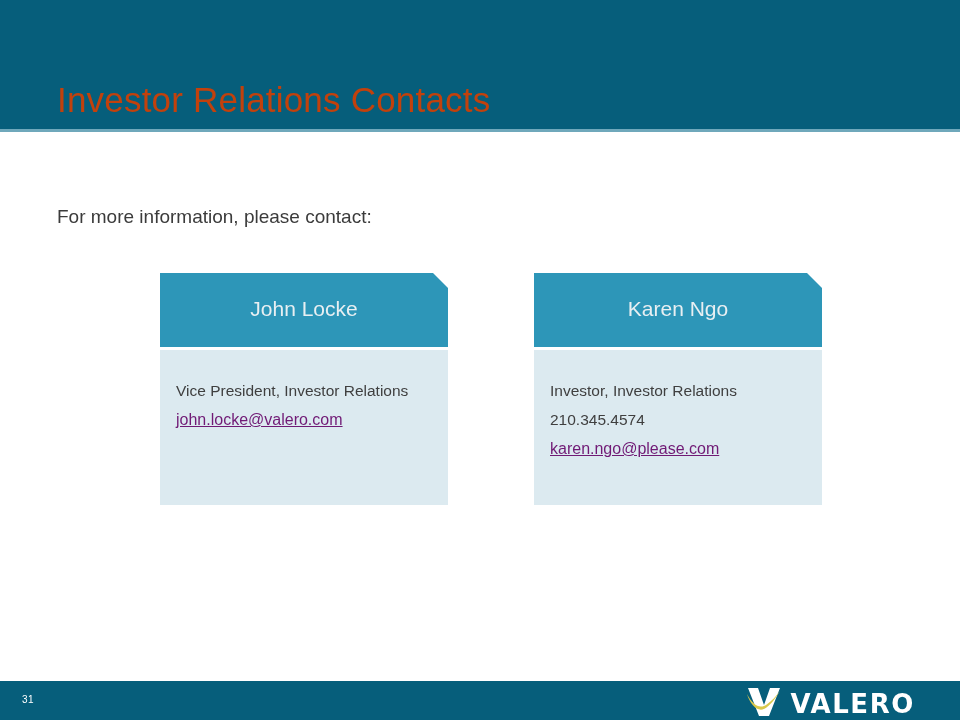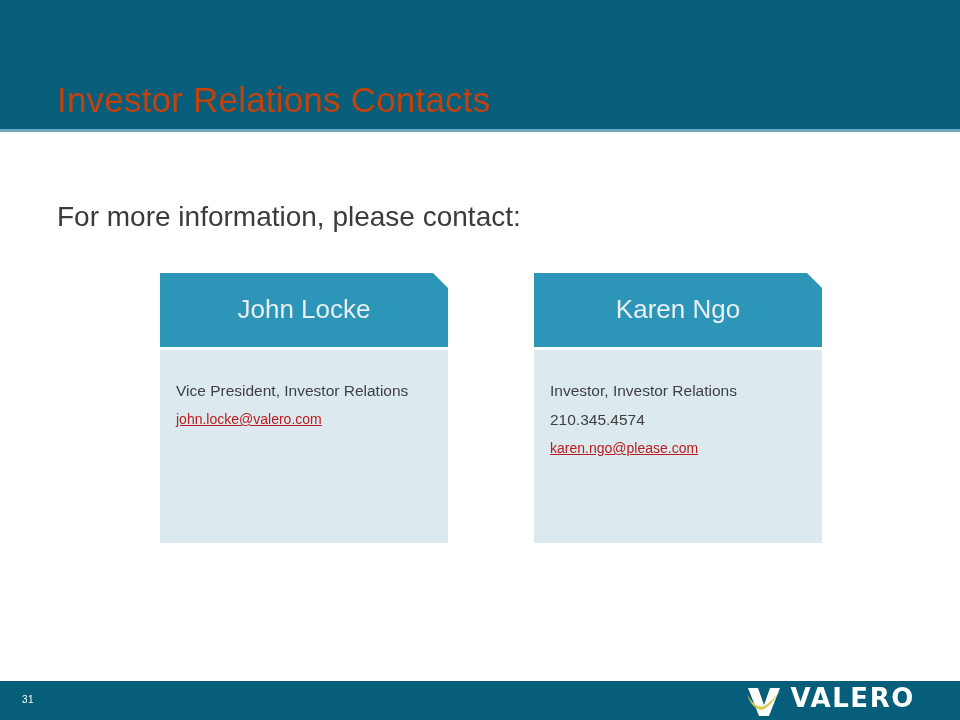--- a/index.html
+++ b/index.html
@@ -49,21 +49,21 @@
     letter-spacing: 0.2px;
     white-space: nowrap;
     margin-top: 12px;
   }
 
   
   .subtitle {
     position: absolute;
     left: 57px;
     top: 198px;
-    font-size: 28px;
+    font-size: 19px;
     line-height: 38px;
     font-weight: 400;
     color: #3b3b3b;
     white-space: nowrap;
   }
 
   
   .cards {
     position: absolute;
     left: 160px;
@@ -86,47 +86,47 @@
     height: 74px;
     background: #2d96b8;
     clip-path: polygon(0 0, calc(100% - 15px) 0, 100% 15px, 100% 100%, 0 100%);
     display: flex;
     align-items: center;
     justify-content: center;
     box-sizing: border-box;
     padding-bottom: 2px;
   }
   .card-name {
-    font-size: 26px;
+    font-size: 21px;
     line-height: 26px;
     font-weight: 400;
     color: #e8eff2;
     text-align: right;
     white-space: nowrap;
   }
 
   .card-body {
     position: relative;
     margin-top: 3px;
     width: 288px;
-    height: 193px;
+    height: 155px;
     background: #dceaf0;
     box-sizing: border-box;
     padding: 26px 0 0 16px;
   }
   .card-line {
     font-size: 15.5px;
     line-height: 29px;
     color: #3f3f3f;
     white-space: nowrap;
   }
   .card-email {
-    font-size: 14px;
+    font-size: 16px;
     line-height: 29px;
-    color: #b91c1c;
+    color: #701a75;
     text-decoration: underline;
     white-space: nowrap;
     display: inline-block;
     cursor: pointer;
   }
 
   
   .footer-band {
     position: absolute;
     left: 0;
@@ -143,21 +143,21 @@
     line-height: 20px;
     color: #ffffff;
     letter-spacing: 0.5px;
   }
   .logo {
     position: absolute;
     right: 45px;
     top: 685px;
     height: 32px;
     display: flex;
-    align-items: flex-start;
+    align-items: flex-end;
     gap: 7px;
   }
   .logo-mark { display: block; }
   .logo-word {
     font-size: 26px;
     line-height: 26px;
     font-weight: 700;
     color: #ffffff;
     letter-spacing: 1.6px;
     font-family: "DejaVu Sans", sans-serif;

